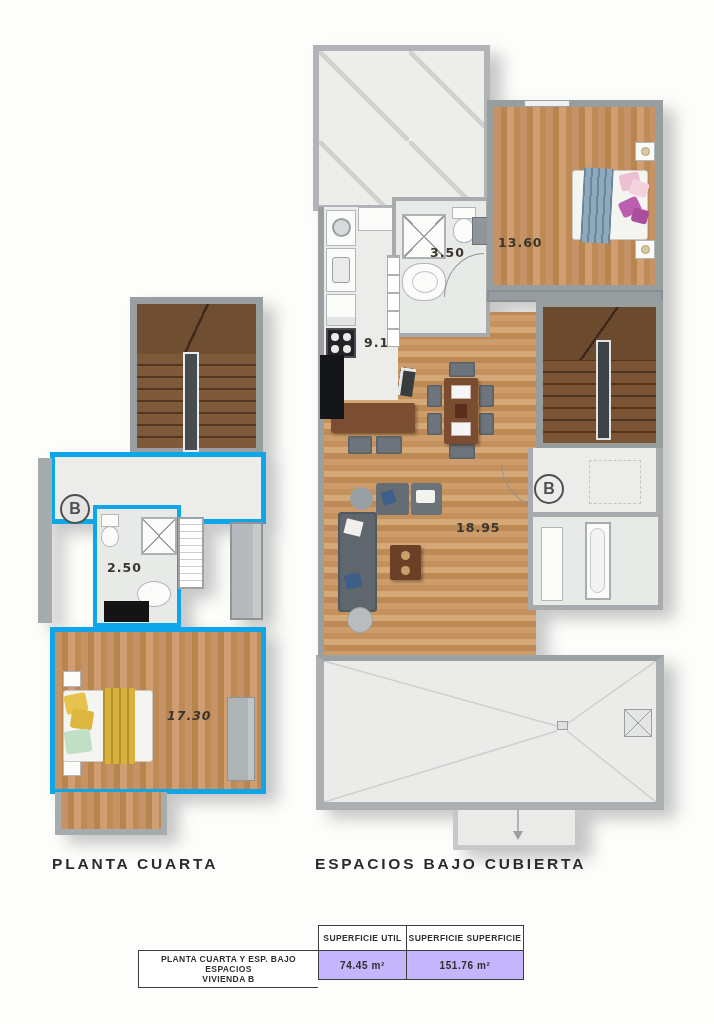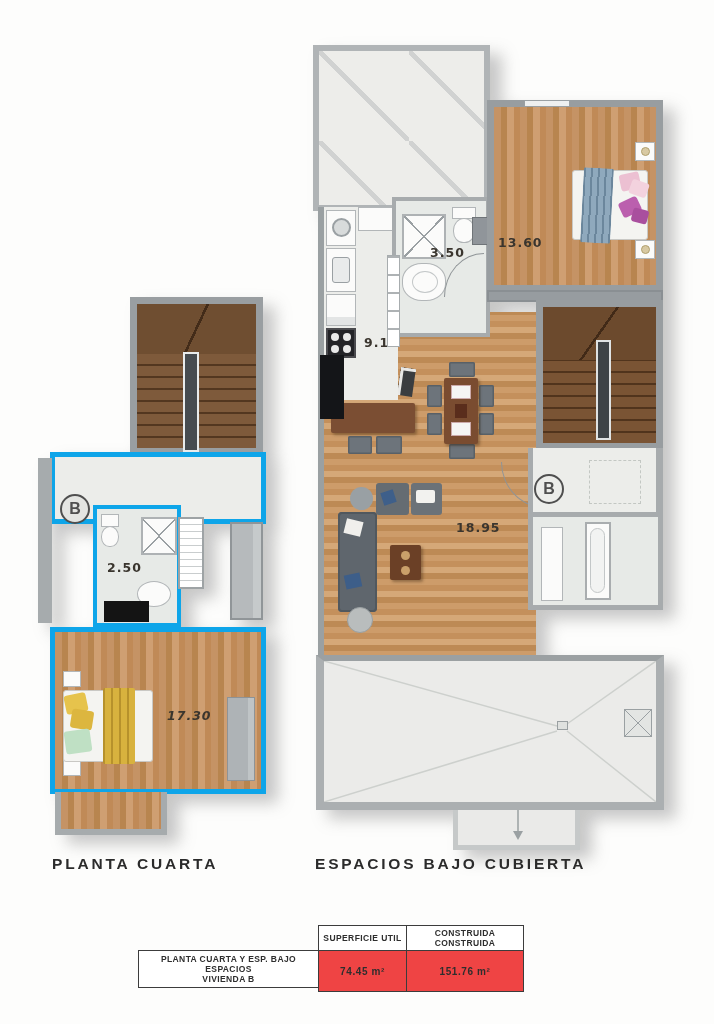--- a/index.html
+++ b/index.html
@@ -210,26 +210,26 @@
     </div>
   </div>
 
   <div class="x title" style="left:52px;top:855px;">PLANTA CUARTA</div>
   <div class="x title" style="left:315px;top:855px;">ESPACIOS BAJO CUBIERTA</div>
 
   <div class="x" style="left:138px;top:925px;width:386px;height:63px;">
 
     <div class="x" style="left:180px;top:0;width:206px;height:25px;display:flex;border:1.5px solid #3c3c3c;border-bottom:none;background:#fff;">
       <div class="tcell thead" style="width:88px;border-right:1.5px solid #3c3c3c;">SUPERFICIE UTIL</div>
-      <div class="tcell thead" style="flex:1;">CONSTRUIDA CONSTRUIDA</div>
+      <div class="tcell thead" style="flex:1;">SUPERFICIE SUPERFICIE</div>
     </div>
 
     <div class="x tcell" style="left:0;top:25px;width:180px;height:38px;border:1.5px solid #3c3c3c;border-right:none;background:#fff;flex-direction:column;line-height:1.25;">
       <div class="thead">PLANTA CUARTA Y ESP. BAJO ESPACIOS</div>
       <div class="thead">VIVIENDA B</div>
     </div>
-    <div class="x" style="left:180px;top:25px;width:206px;height:42px;display:flex;border:1.5px solid #3c3c3c;background:#ef4444;">
+    <div class="x" style="left:180px;top:25px;width:206px;height:30px;display:flex;border:1.5px solid #3c3c3c;background:#c4b5fd;">
       <div class="tcell tval" style="width:88px;border-right:1.5px solid #3c3c3c;">74.45 m²</div>
       <div class="tcell tval" style="flex:1;">151.76 m²</div>
     </div>
   </div>
 
 </div>
 
 </body></html>

